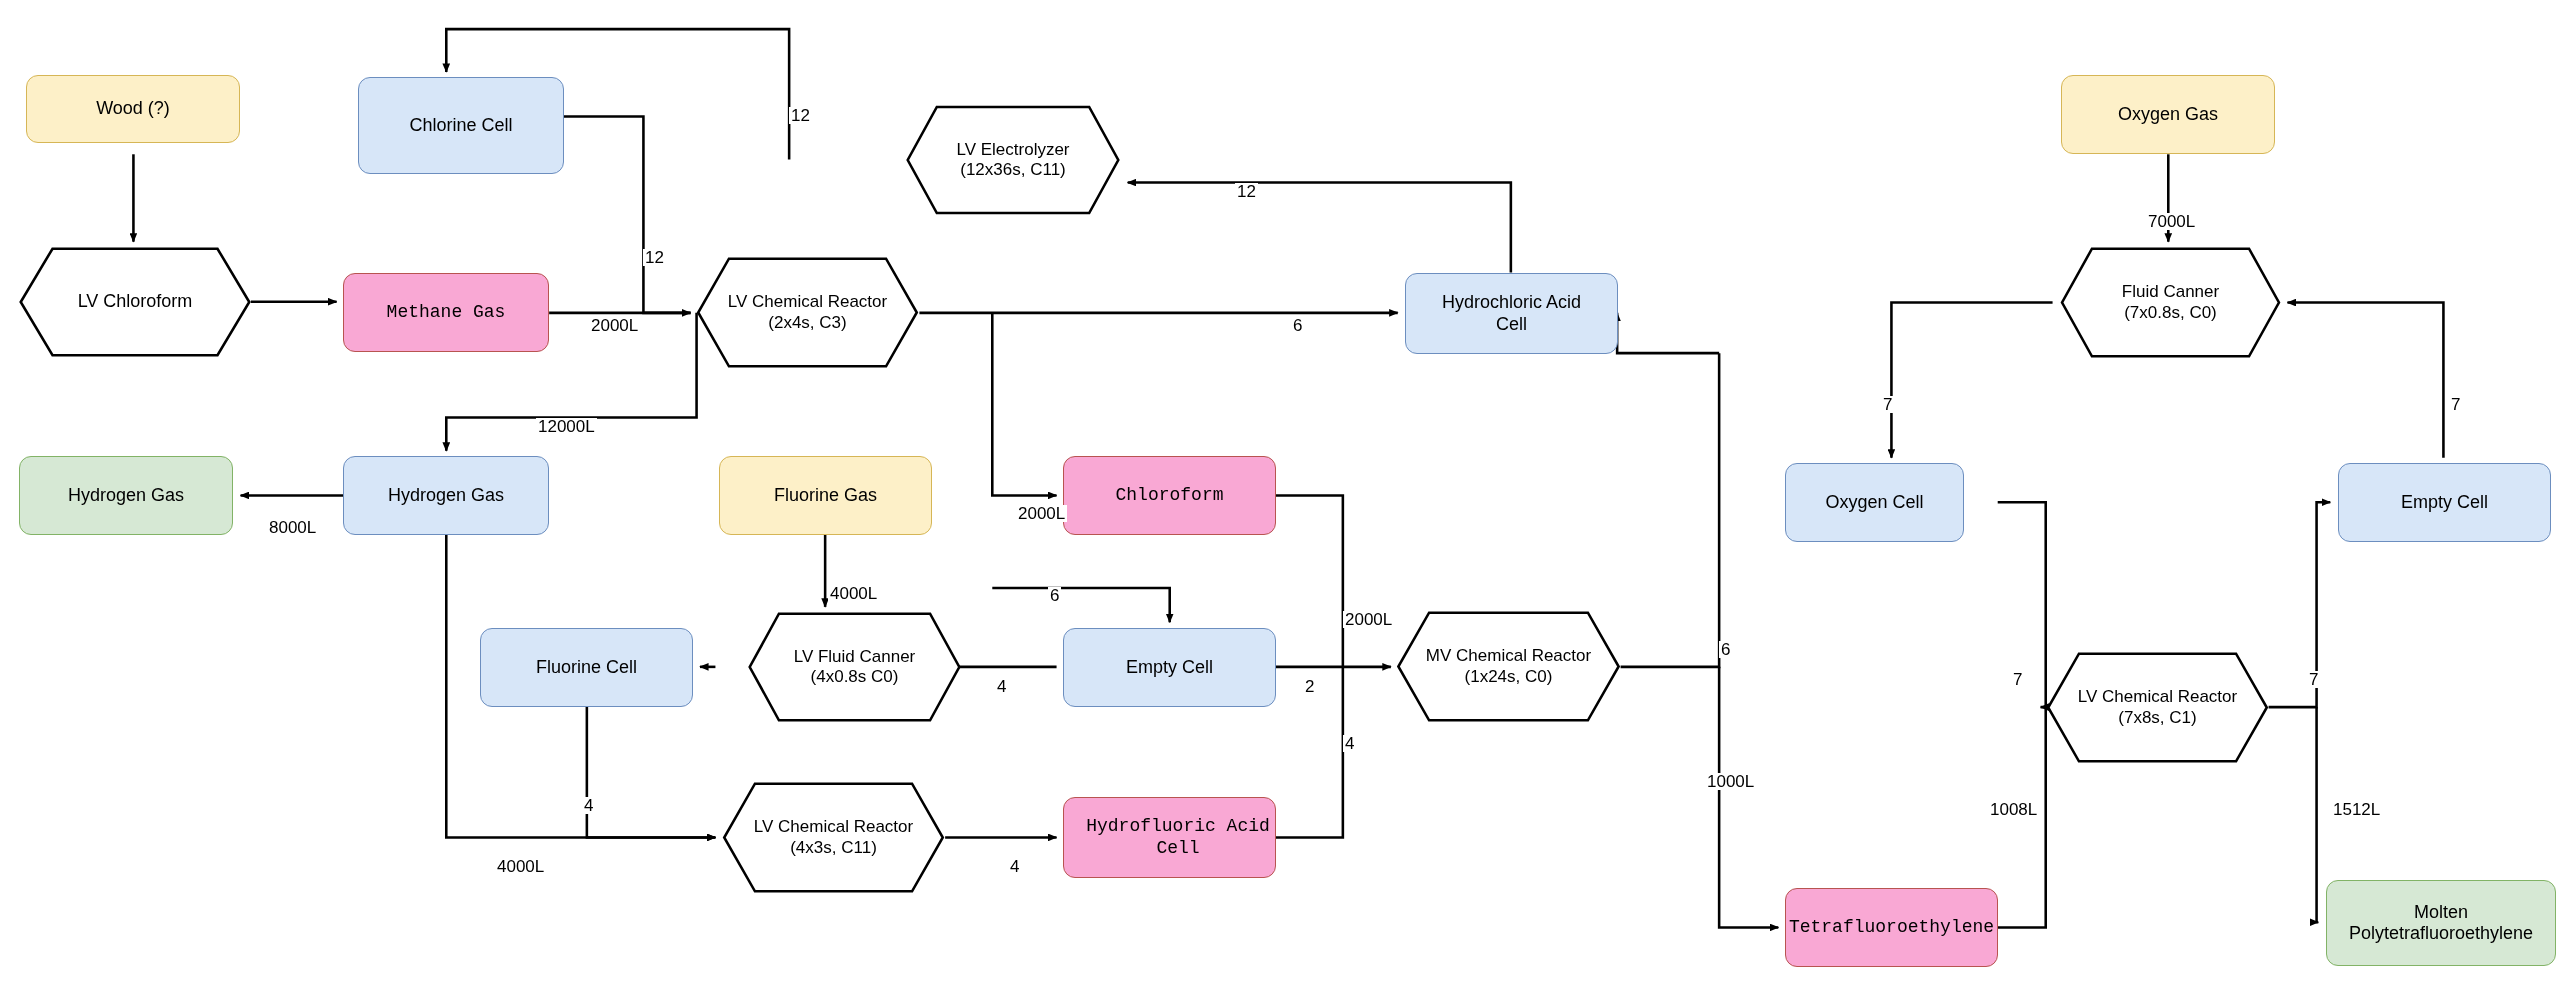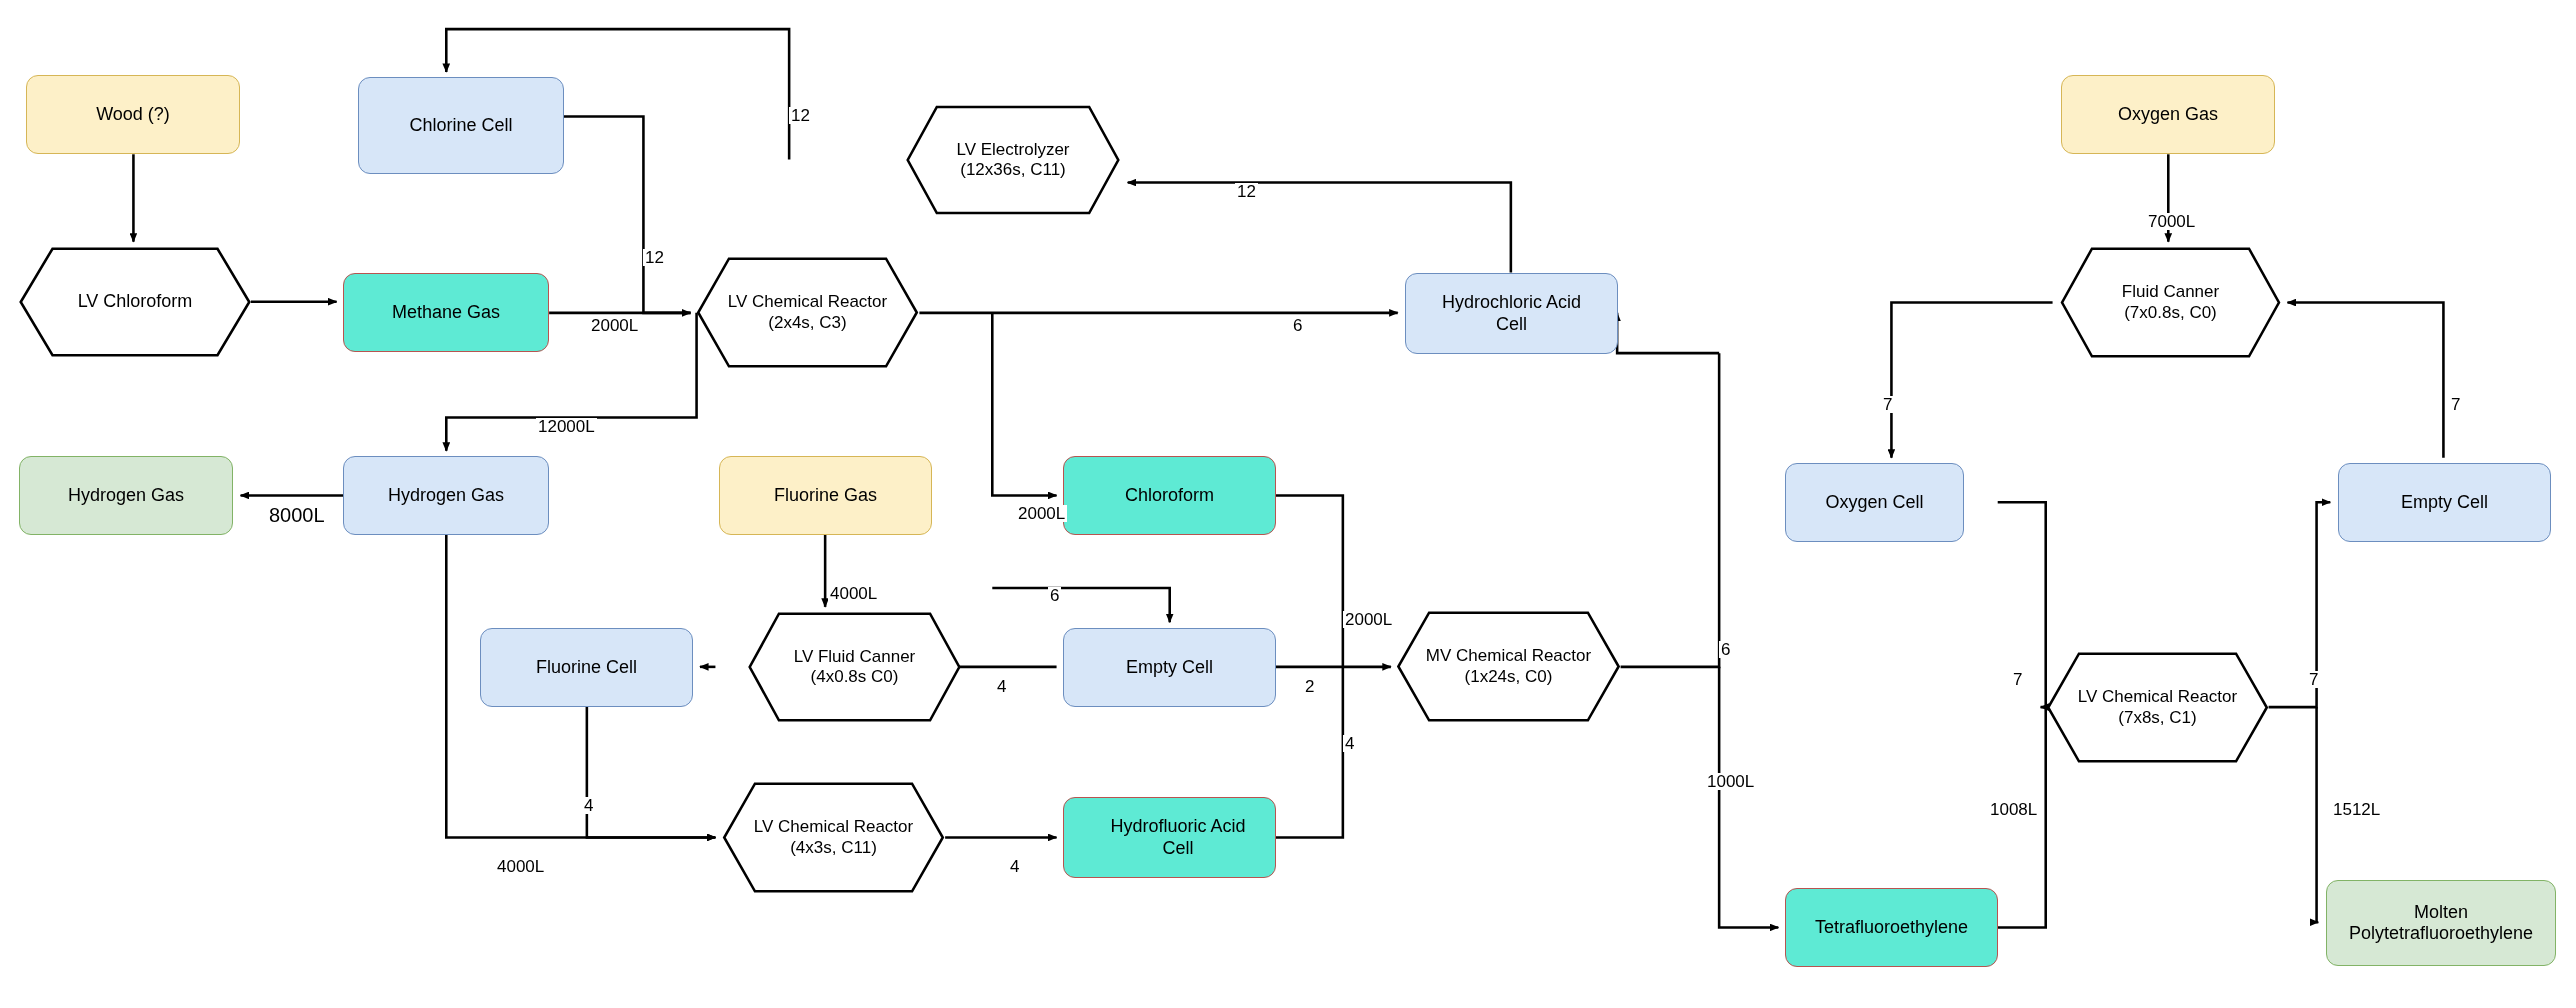--- a/index.html
+++ b/index.html
@@ -5,21 +5,21 @@
   html,body{margin:0;padding:0;background:#ffffff;}
   body{font-family:"Liberation Sans","DejaVu Sans",sans-serif;}
   #canvas{position:relative;width:2576px;height:1008px;background:#ffffff;overflow:hidden;}
   svg#wires{position:absolute;left:0;top:0;width:2576px;height:1008px;pointer-events:none;}
 
   .node{position:absolute;box-sizing:border-box;display:flex;align-items:center;
         justify-content:center;text-align:center;line-height:1.18;}
   .rect{border-radius:12px;border-width:1.7px;border-style:solid;}
   .n-yellow{background:#fdf0c8;border-color:#d6b656;color:#000;}
   .n-blue  {background:#d7e6f8;border-color:#6c8ebf;color:#000;}
-  .n-red   {background:#5eead4;border-color:#b85450;color:#000;}
+  .n-red   {background:#f9a8d4;border-color:#b85450;color:#000;font-family:Liberation Mono, monospace;}
   .n-green {background:#d6e8d4;border-color:#82b366;color:#000;}
 
   .hexwrap{position:absolute;}
   .hexwrap svg{position:absolute;left:0;top:0;}
   .hexlabel{position:absolute;left:0;top:0;width:100%;height:100%;
             display:flex;align-items:center;justify-content:center;flex-direction:column;
             text-align:center;line-height:1.2;color:#000;}
 
   .elabel{position:absolute;background:#ffffff;color:#000;
           padding:0 2px;white-space:nowrap;line-height:1;}
@@ -95,21 +95,21 @@
 
       <path d="M2330,1082 L2386,1082 L2386,825"></path>
 
       <path d="M2646,825 L2702,825 L2702,586 L2718,586" marker-end="url(#ah)"></path>
 
       <path d="M2702,825 L2702,1076 L2704,1076" marker-end="url(#ah)"></path>
     </g>
   </svg>
 
   <div id="nodes-layer">
-      <div class="node rect n-yellow" style="left: 26px; top: 75px; width: 214px; height: 79px; font-size: 18px;">
+      <div class="node rect n-yellow" style="left: 26px; top: 75px; width: 214px; height: 68px; font-size: 18px;">
         <span class="nlab">Wood (?)</span>
       </div>
       <div class="hexwrap" style="left: 19px; top: 247px; width: 232px; height: 110px;">
         <svg width="232" height="110" viewBox="0 0 270 128">
           <polygon points="39,2 231,2 268,64 231,126 39,126 2,64" fill="#ffffff" stroke="#000000" stroke-width="3"></polygon>
         </svg>
         <div class="hexlabel" style="font-size: 18px;">
           <span class="nlab">LV Chloroform</span>
         </div>
       </div>
@@ -225,21 +225,21 @@
 Polytetrafluoroethylene</span>
       </div>
     </div>
   <div id="labels-layer">
       <div class="elabel" style="left: 789px; top: 107px; font-size: 17px;">12</div>
       <div class="elabel" style="left: 643px; top: 249px; font-size: 17px;">12</div>
       <div class="elabel" style="left: 1235px; top: 183px; font-size: 17px;">12</div>
       <div class="elabel" style="left: 589px; top: 317px; font-size: 17px;">2000L</div>
       <div class="elabel" style="left: 1291px; top: 317px; font-size: 17px;">6</div>
       <div class="elabel" style="left: 536px; top: 418px; font-size: 17px;">12000L</div>
-      <div class="elabel" style="left: 267px; top: 505px; font-size: 20px;">8000L</div>
+      <div class="elabel" style="left: 267px; top: 519px; font-size: 17px;">8000L</div>
       <div class="elabel" style="left: 1016px; top: 505px; font-size: 17px;">2000L</div>
       <div class="elabel" style="left: 828px; top: 585px; font-size: 17px;">4000L</div>
       <div class="elabel" style="left: 1048px; top: 587px; font-size: 17px;">6</div>
       <div class="elabel" style="left: 1343px; top: 611px; font-size: 17px;">2000L</div>
       <div class="elabel" style="left: 995px; top: 678px; font-size: 17px;">4</div>
       <div class="elabel" style="left: 1303px; top: 678px; font-size: 17px;">2</div>
       <div class="elabel" style="left: 1719px; top: 641px; font-size: 17px;">6</div>
       <div class="elabel" style="left: 1343px; top: 735px; font-size: 17px;">4</div>
       <div class="elabel" style="left: 582px; top: 797px; font-size: 17px;">4</div>
       <div class="elabel" style="left: 1705px; top: 773px; font-size: 17px;">1000L</div>

